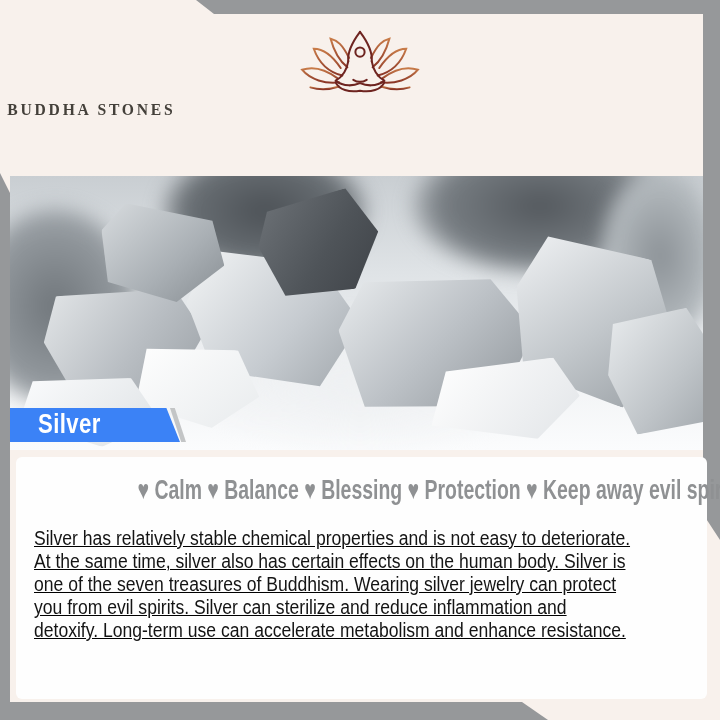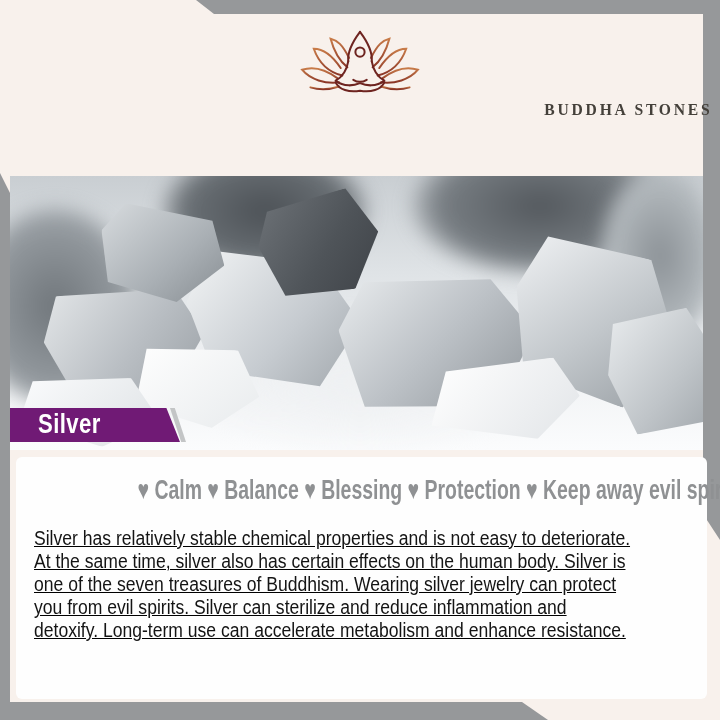--- a/index.html
+++ b/index.html
@@ -14,21 +14,21 @@
     clip-path:polygon(0 0,100% 0,100% 100%,18px 100%);}
   .frame-right{right:0;top:0;width:17px;height:540px;
     clip-path:polygon(0 0,100% 0,100% 100%,0 calc(100% - 26px));}
   .frame-left{left:0;top:173px;width:10px;height:547px;
     clip-path:polygon(0 0,100% 20px,100% 100%,0 100%);}
   .frame-bottom{left:0;bottom:0;width:548px;height:18px;
     clip-path:polygon(0 0,522px 0,100% 100%,0 100%);}
   
   .logo{position:absolute;left:297px;top:25px;width:126px;height:76px;}
   .brand-name{
-    position:absolute;left:0;top:100px;width:720px;text-align:right;
+    position:absolute;left:0;top:100px;width:720px;text-align:left;
     font-family:"Liberation Serif",serif;font-size:17px;font-weight:600;
     letter-spacing:3px;color:#44403a;
   }
   .brand-name span{display:inline-block;transform:scaleX(.92);transform-origin:center;}
   
   .headline-panel{
     position:absolute;left:149px;top:127px;width:421px;height:50px;
     background:#fdfbf7;text-align:center;line-height:50px;
   }
   .headline-panel span{
@@ -38,21 +38,21 @@
   
   .photo{
     position:absolute;left:10px;top:176px;width:693px;height:274px;overflow:hidden;
     background:linear-gradient(180deg,#c9ced2 0%,#dfe3e6 35%,#eef0f2 65%,#fbfcfd 100%);
   }
   .blob{position:absolute;border-radius:50%;filter:blur(9px);}
   .shard{position:absolute;}
   
   .tag{
     position:absolute;left:10px;top:408px;width:170px;height:34px;
-    background:#701a75;clip-path:polygon(0 0,92% 0,100% 100%,0 100%);
+    background:#3b82f6;clip-path:polygon(0 0,92% 0,100% 100%,0 100%);
     line-height:33px;padding-left:28px;box-sizing:border-box;
   }
   .tag span{
     display:inline-block;transform:scaleX(.82);transform-origin:left center;
     color:#ffffff;font-weight:bold;font-size:27px;letter-spacing:.5px;
   }
   .tag-highlight{
     position:absolute;left:170px;top:408px;width:16px;height:34px;
     background:#c3c5c6;clip-path:polygon(0 0,30% 0,100% 100%,70% 100%);
   }

